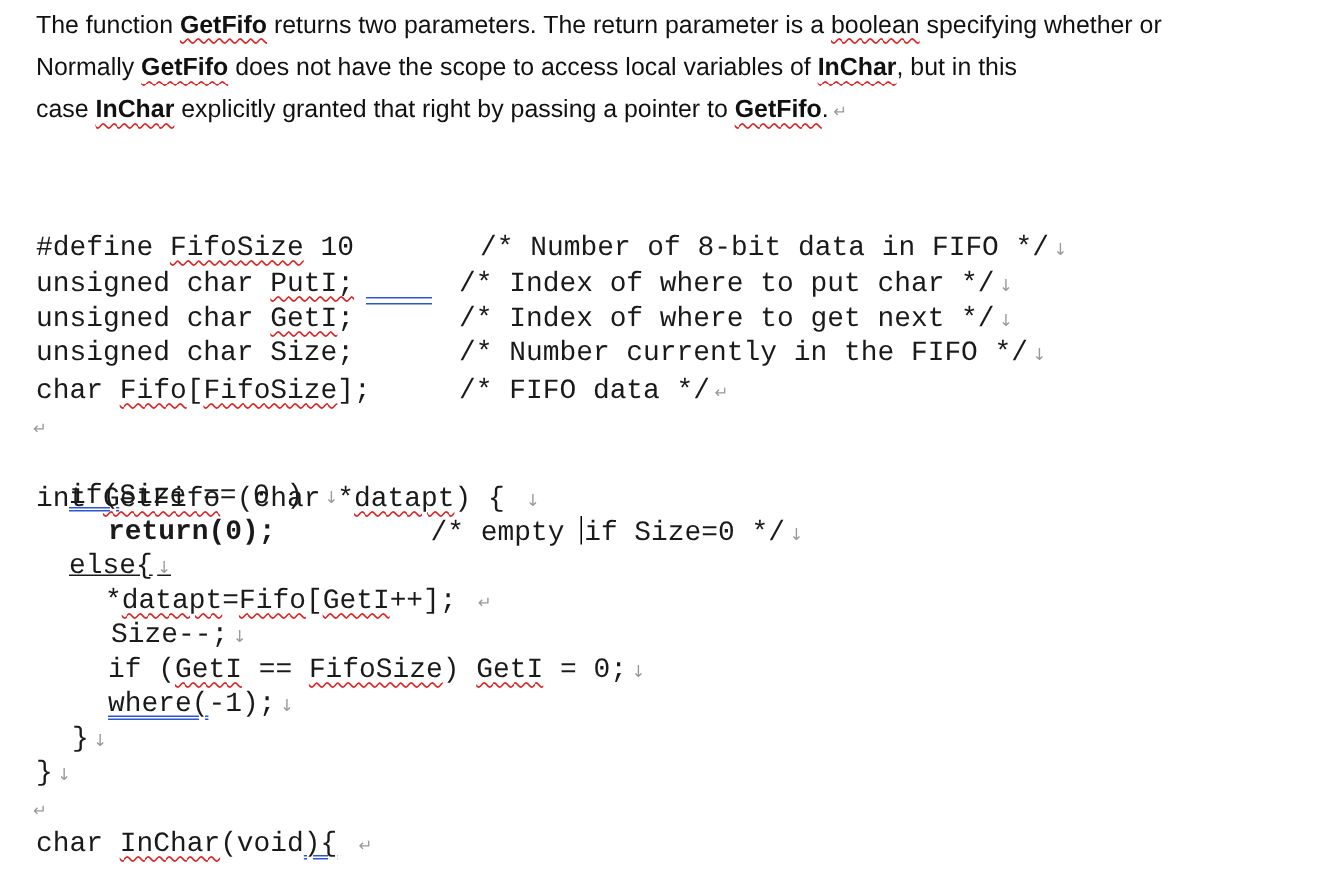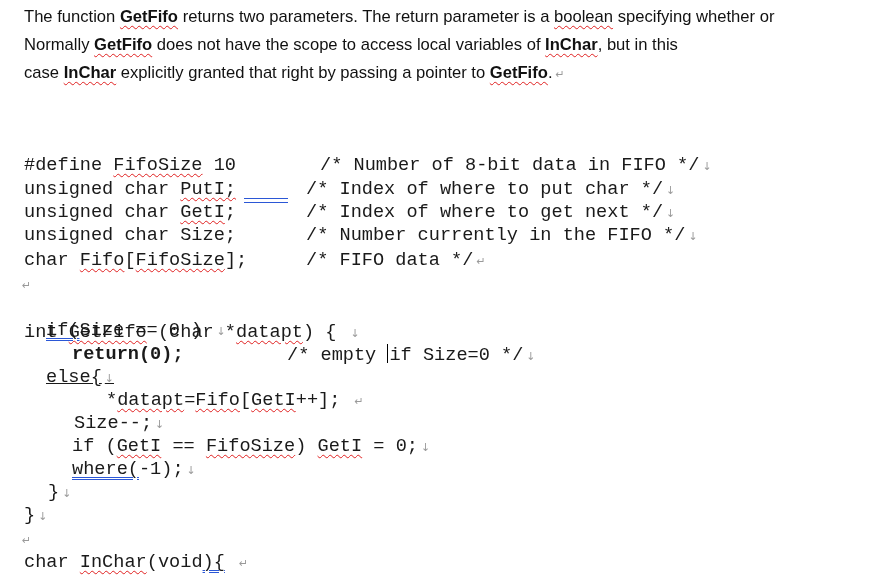--- a/index.html
+++ b/index.html
@@ -68,21 +68,21 @@
 
     <div class="cl" style="left:24px; top:298px;margin-top:24px;"><span>int </span><span class="squig">GetFifo</span><span> (char *</span><span class="squig">datapt</span><span>) { </span><span class="mark">↓</span></div>
 
     <div class="cl" style="left:46px; top:320px;"><span class="dbl">if(</span><span>Size == 0 ) </span><span class="mark">↓</span></div>
 
     <div class="cl" style="left:72px; top:344px;font-weight:bold;"><span>return(0);</span></div>
     <div class="cmt" style="left:256px; top:344px;margin-left:31px;"><span>/* empty </span><span class="cursor"></span><span>if Size=0 */</span><span class="mark">↓</span></div>
 
     <div class="cl" style="left:46px; top:367px;text-decoration:underline;"><span>else{</span><span class="mark">↓</span></div>
 
-    <div class="cl" style="left:70px; top:390px;margin-left:36px;"><span>*</span><span class="squig">datapt</span><span>=</span><span class="squig">Fifo</span><span>[</span><span class="squig">GetI</span><span>++]; </span><span class="mark">↵</span></div>
+    <div class="cl" style="left:70px; top:390px;"><span>*</span><span class="squig">datapt</span><span>=</span><span class="squig">Fifo</span><span>[</span><span class="squig">GetI</span><span>++]; </span><span class="mark">↵</span></div>
 
     <div class="cl" style="left:74px; top:413px;"><span>Size--;</span><span class="mark">↓</span></div>
 
     <div class="cl" style="left:72px; top:436px;"><span>if (</span><span class="squig">GetI</span><span> == </span><span class="squig">FifoSize</span><span>) </span><span class="squig">GetI</span><span> = 0;</span><span class="mark">↓</span></div>
 
     <div class="cl" style="left:72px; top:459px;"><span class="dbl">where(</span><span>-1);</span><span class="mark">↓</span></div>
 
     <div class="cl" style="left:48px; top:482px;"><span>}</span><span class="mark">↓</span></div>
 
     <div class="cl" style="left:24px; top:505px;"><span>}</span><span class="mark">↓</span></div>

